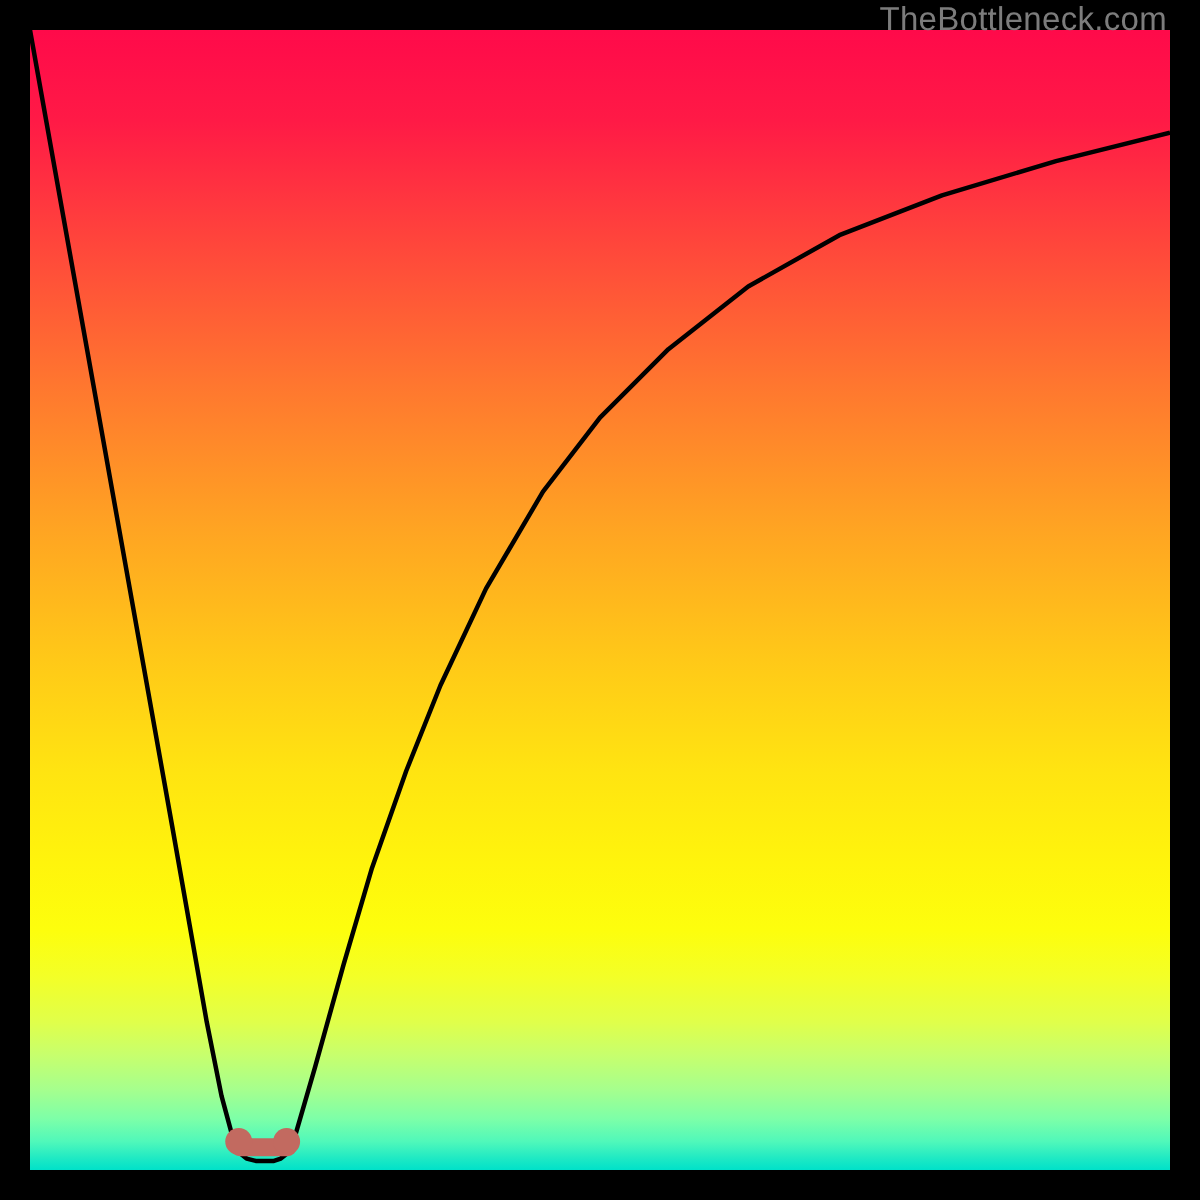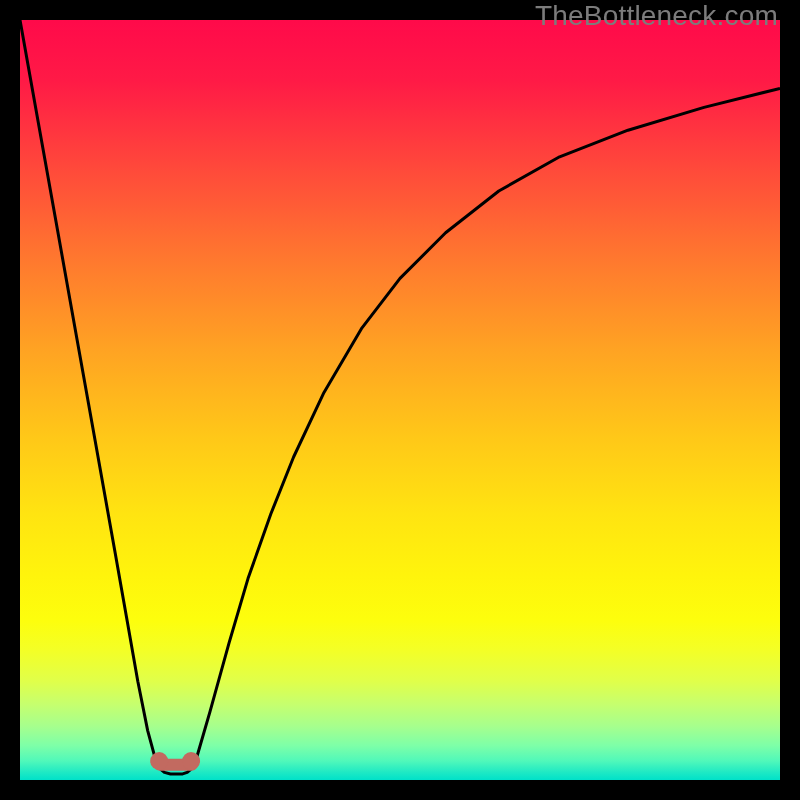--- a/index.html
+++ b/index.html
@@ -53,21 +53,21 @@
   svg.curve {
     position: absolute;
     inset: 0;
   }
   .watermark {
     position: absolute;
     top: 0;
     right: 22px;
     color: #7c7c7c;
     font-family: Arial, Helvetica, sans-serif;
-    font-size: 28px;
+    font-size: 22px;
     letter-spacing: 0.2px;
     user-select: none;
   }
 </style>
 </head>
 <body>
 
 <div class="frame">
   <div class="plot-area">
     <div class="gradient"></div>

